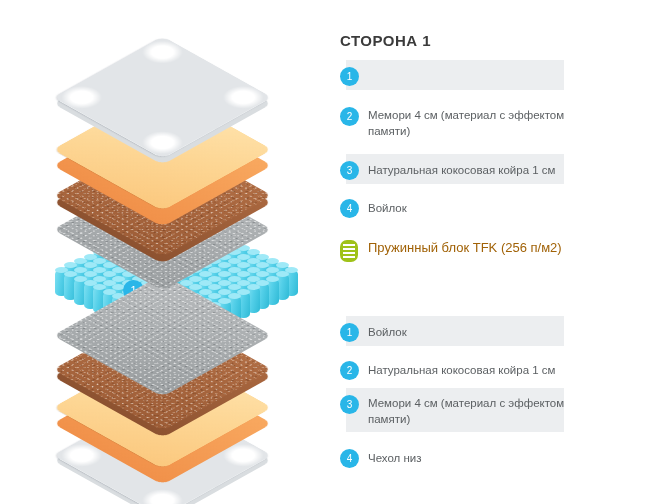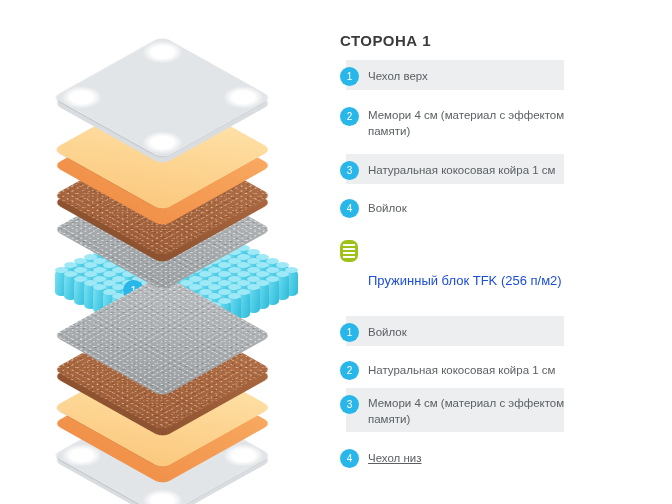--- a/index.html
+++ b/index.html
@@ -136,21 +136,21 @@
   .rbadge-green i:nth-child(1){top:4px;}
   .rbadge-green i:nth-child(2){top:8px;}
   .rbadge-green i:nth-child(3){top:12px;}
   .rbadge-green i:nth-child(4){top:16px;}
 
   .ltext{
     position:absolute;left:28px;top:6px;width:215px;
     font-size:11.5px;line-height:16px;color:#5c6063;
     font-family:"Liberation Sans", sans-serif;
   }
-  .ltext.big{font-size:13px;color:#1d4ed8;top:4px;width:230px;margin-top:33px;}
+  .ltext.big{font-size:13px;color:#a16207;top:4px;width:230px;}
 </style>
 </head>
 <body>
 
 <div id="root">
 
   <div id="illustration">
 
     <div class="slab" style="left:85px;top:20px;z-index:9;">
       <div class="edge cover-edge" style="top:6px;"></div>
@@ -382,21 +382,20 @@
     <div class="lbadge" style="left:123px;top:398px;">4</div>
   </div>
 
   <div id="legend">
 
     <div class="side-title" style="top:32px;">СТОРОНА 1</div>
 
     <div class="lrow" style="top:60px;height:30px;">
       <div class="band"></div>
       <div class="rbadge" style="left:10px;">1</div>
-      <div class="ltext" style="left:38px;top:8px;">Чехол верх</div>
     </div>
 
     <div class="lrow noband" style="top:100px;height:44px;">
       <div class="band"></div>
       <div class="rbadge" style="left:10px;">2</div>
       <div class="ltext" style="left:38px;top:7px;">Мемори 4 см (материал с эффектом памяти)</div>
     </div>
 
     <div class="lrow" style="top:154px;height:30px;">
       <div class="band"></div>
@@ -436,17 +435,17 @@
 
     <div class="lrow" style="top:388px;height:44px;">
       <div class="band"></div>
       <div class="rbadge" style="left:10px;">3</div>
       <div class="ltext" style="left:38px;top:7px;">Мемори 4 см (материал с эффектом памяти)</div>
     </div>
 
     <div class="lrow noband" style="top:442px;height:30px;">
       <div class="band"></div>
       <div class="rbadge" style="left:10px;">4</div>
-      <div class="ltext" style="left:38px;top:8px;text-decoration:underline;">Чехол низ</div>
+      <div class="ltext" style="left:38px;top:8px;">Чехол низ</div>
     </div>
 
   </div>
 </div>
 
 </body></html>

